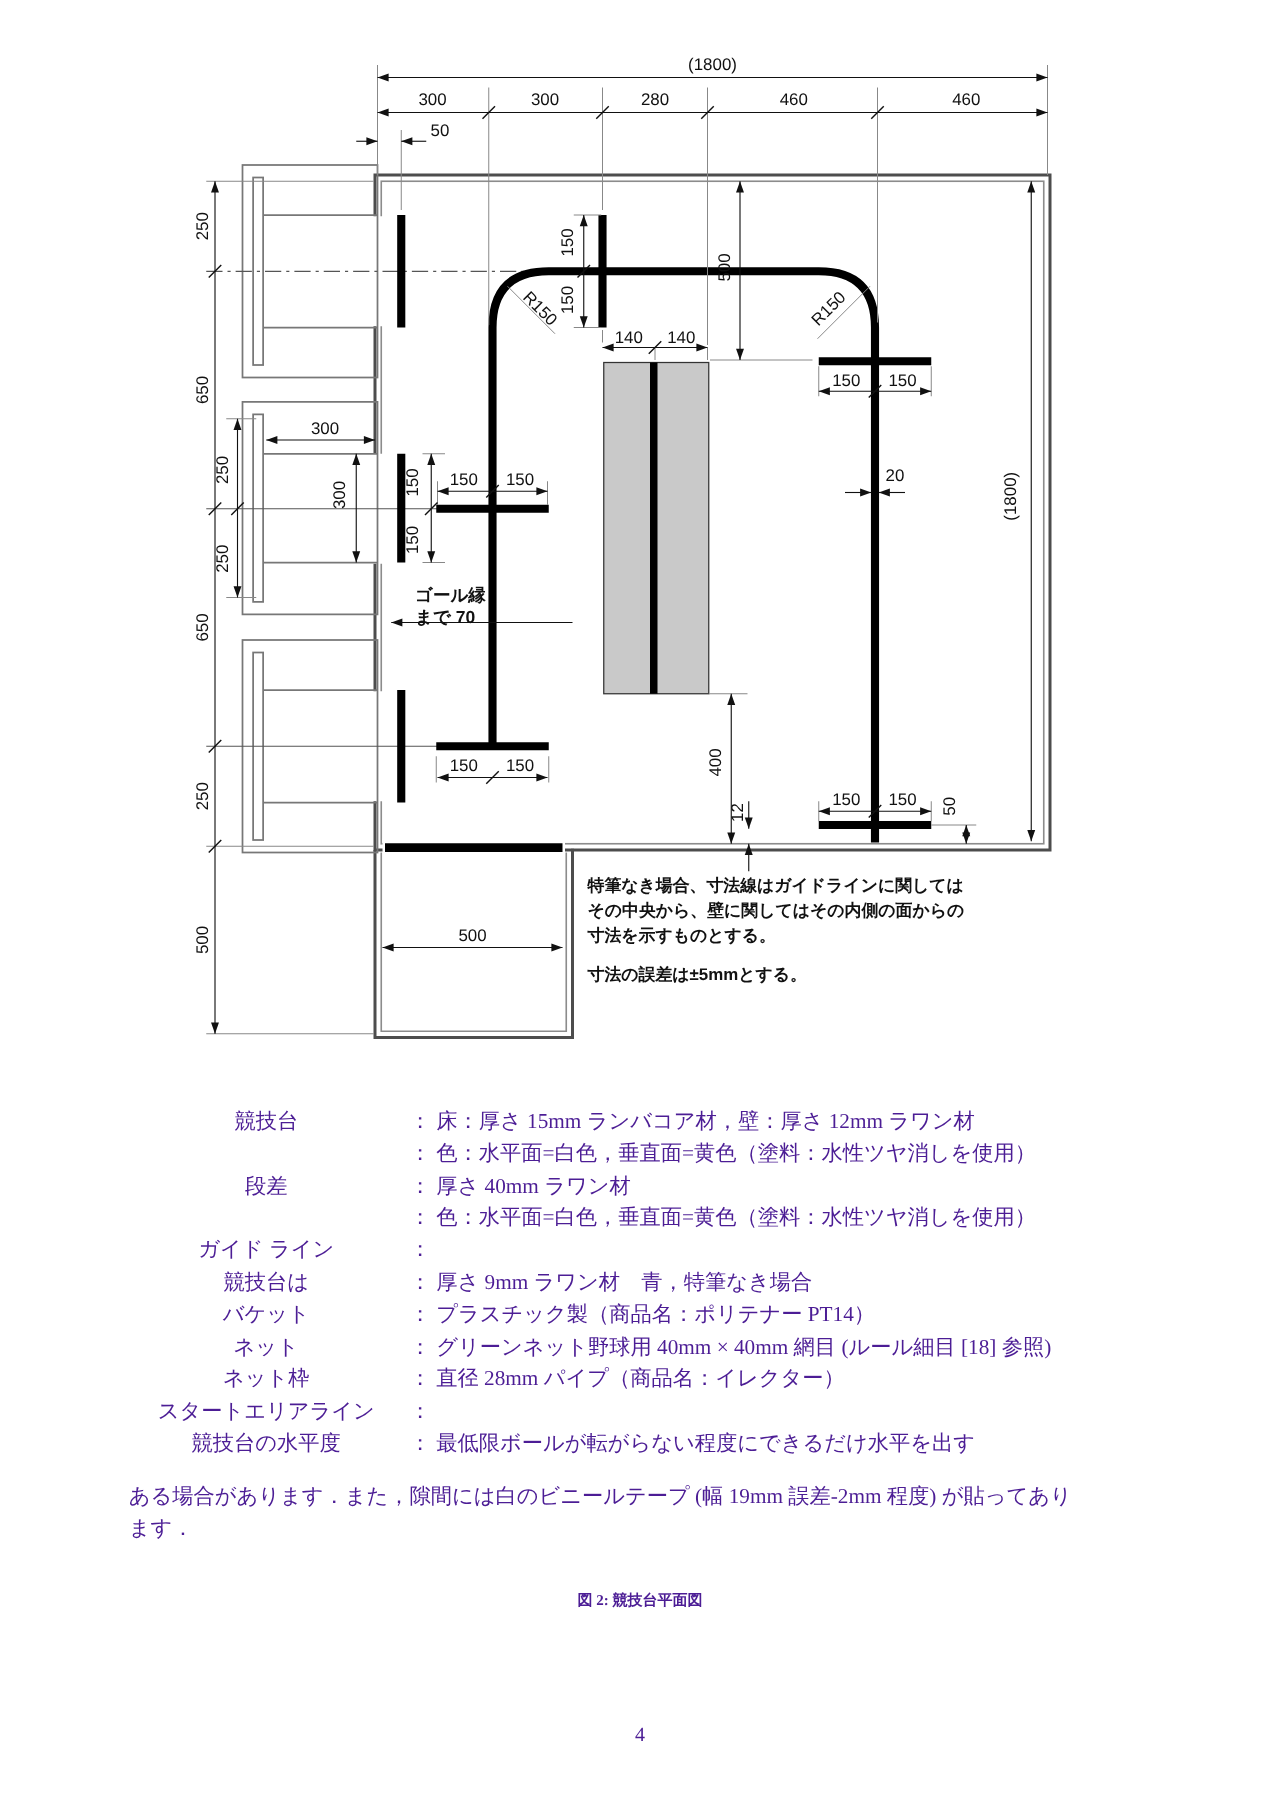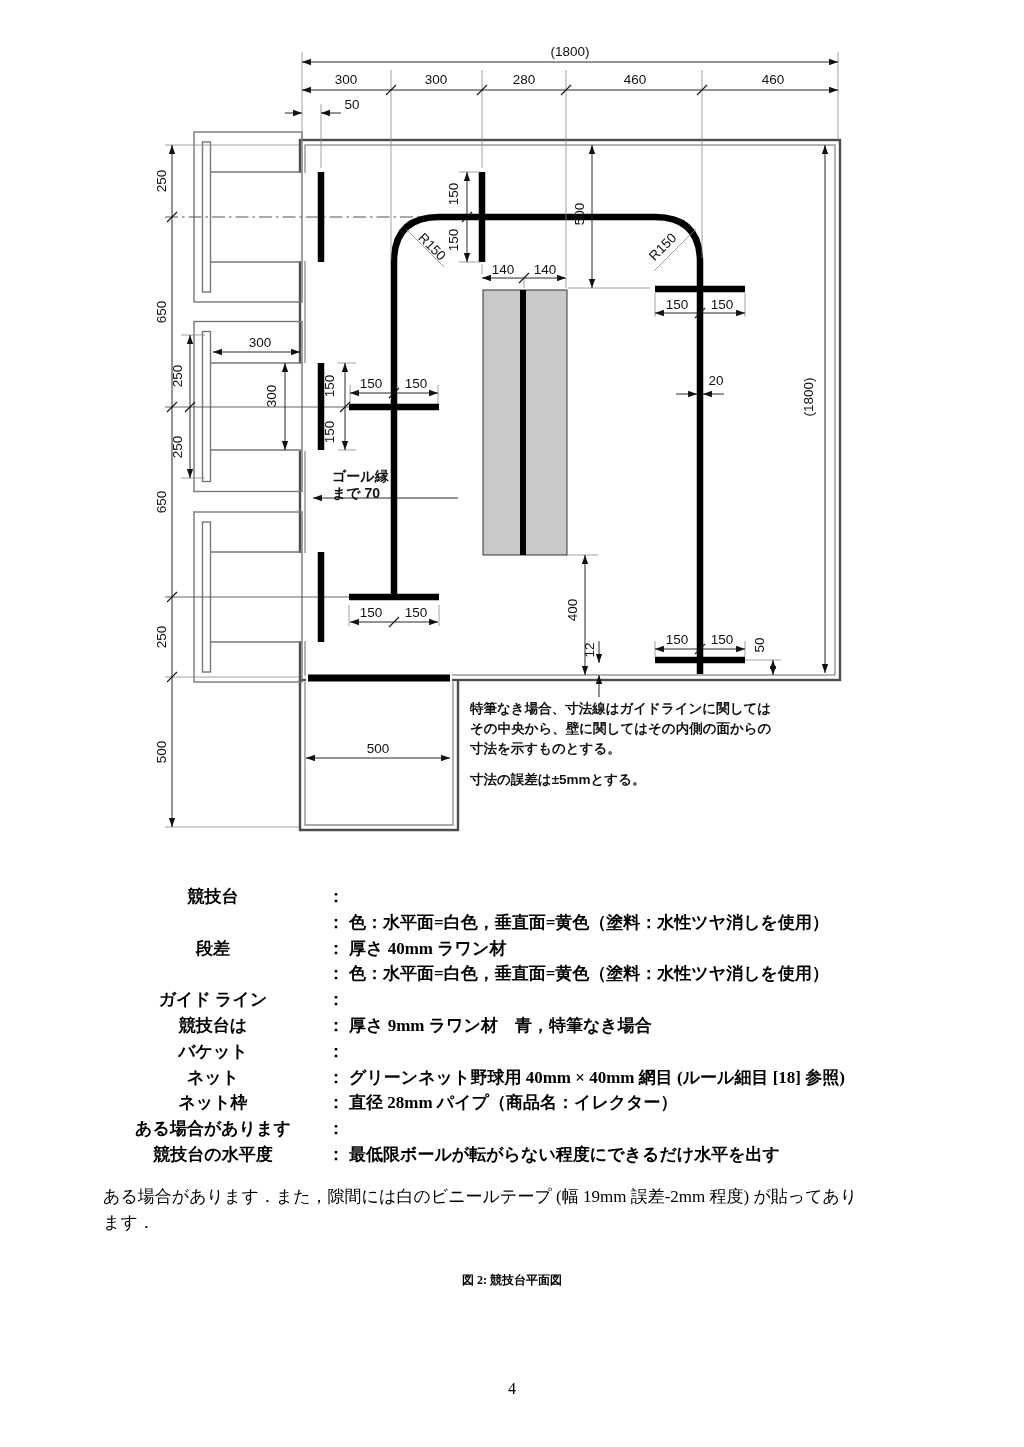--- a/index.html
+++ b/index.html
@@ -1,24 +1,24 @@
 <!DOCTYPE html>
 <html><head>
 <meta charset="utf-8">
 <style>
   html,body{margin:0;padding:0;background:#fff;}
   .page{position:relative;width:1024px;height:1447px;background:#ffffff;overflow:hidden;
-        font-family:"Liberation Serif", serif;color:#000000;}
+        font-family:"Liberation Serif", serif;color:#4c1d95;}
   .drawing-svg{position:absolute;left:0;top:0;}
   .drawing-svg text{font-family:"Liberation Sans", sans-serif;font-size:13.5px;fill:#111;}
   .drawing-svg text.big-note{font-size:13.5px;font-weight:bold;}
   .drawing-svg text.goal-note{font-size:14px;font-weight:bold;}
   .spec{position:absolute;left:0;top:884px;width:1024px;}
   .spec-row{display:grid;grid-template-columns:103px 220px 26px 600px;height:25.8px;
-            font-size:17px;line-height:25.8px;font-weight:bold;}
+            font-size:17px;line-height:25.8px;}
   .spec-term{grid-column:2;text-align:center;white-space:nowrap;}
   .spec-colon{grid-column:3;text-align:center;}
   .spec-desc{grid-column:4;text-align:left;white-space:nowrap;}
   .note{position:absolute;left:103px;top:1184px;width:818px;font-size:17px;line-height:26.4px;}
   .note b{font-weight:bold;}
   .caption{position:absolute;left:0;top:1272px;width:1024px;text-align:center;
            font-size:12px;font-weight:bold;}
   .pagenum{position:absolute;left:0;top:1380px;width:1024px;text-align:center;font-size:16px;}
 </style>
 </head>
@@ -229,20 +229,21 @@
     <text x="470" y="733" class="big-note">その中央から、壁に関してはその内側の面からの</text>
     <text x="470" y="753" class="big-note">寸法を示すものとする。</text>
     <text x="470" y="784" class="big-note">寸法の誤差は±5mmとする。</text>
   </g>
 </svg>
 
 <div class="spec">
   <div class="spec-row">
         <span class="spec-term">競技台</span>
         <span class="spec-colon">：</span>
+        <span class="spec-desc">床：厚さ 15mm ランバコア材，壁：厚さ 12mm ラワン材</span>
       </div>
   <div class="spec-row">
         <span class="spec-term"></span>
         <span class="spec-colon">：</span>
         <span class="spec-desc">色：水平面=白色，垂直面=黄色（塗料：水性ツヤ消しを使用）</span>
       </div>
   <div class="spec-row">
         <span class="spec-term">段差</span>
         <span class="spec-colon">：</span>
         <span class="spec-desc">厚さ 40mm ラワン材</span>
@@ -257,33 +258,34 @@
         <span class="spec-colon">：</span>
       </div>
   <div class="spec-row">
         <span class="spec-term">競技台は</span>
         <span class="spec-colon">：</span>
         <span class="spec-desc">厚さ 9mm ラワン材　青，特筆なき場合</span>
       </div>
   <div class="spec-row">
         <span class="spec-term">バケット</span>
         <span class="spec-colon">：</span>
+        <span class="spec-desc">プラスチック製（商品名：ポリテナー PT14）</span>
       </div>
   <div class="spec-row">
         <span class="spec-term">ネット</span>
         <span class="spec-colon">：</span>
         <span class="spec-desc">グリーンネット野球用 40mm × 40mm 網目 (ルール細目 [18] 参照)</span>
       </div>
   <div class="spec-row">
         <span class="spec-term">ネット枠</span>
         <span class="spec-colon">：</span>
         <span class="spec-desc">直径 28mm パイプ（商品名：イレクター）</span>
       </div>
   <div class="spec-row">
-        <span class="spec-term">ある場合があります</span>
+        <span class="spec-term">スタートエリアライン</span>
         <span class="spec-colon">：</span>
       </div>
   <div class="spec-row">
         <span class="spec-term">競技台の水平度</span>
         <span class="spec-colon">：</span>
         <span class="spec-desc">最低限ボールが転がらない程度にできるだけ水平を出す</span>
       </div>
 </div>
 
 <div class="note">

